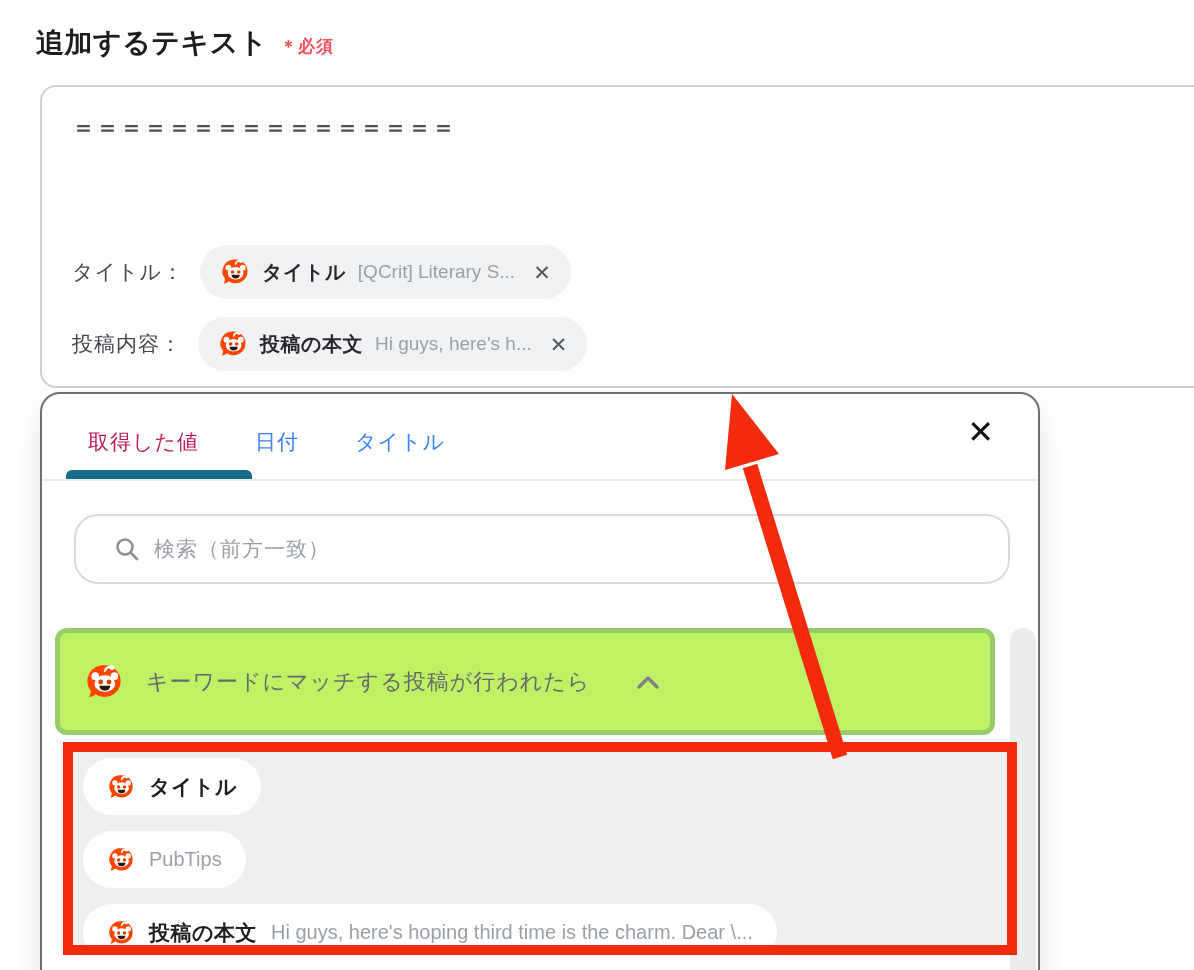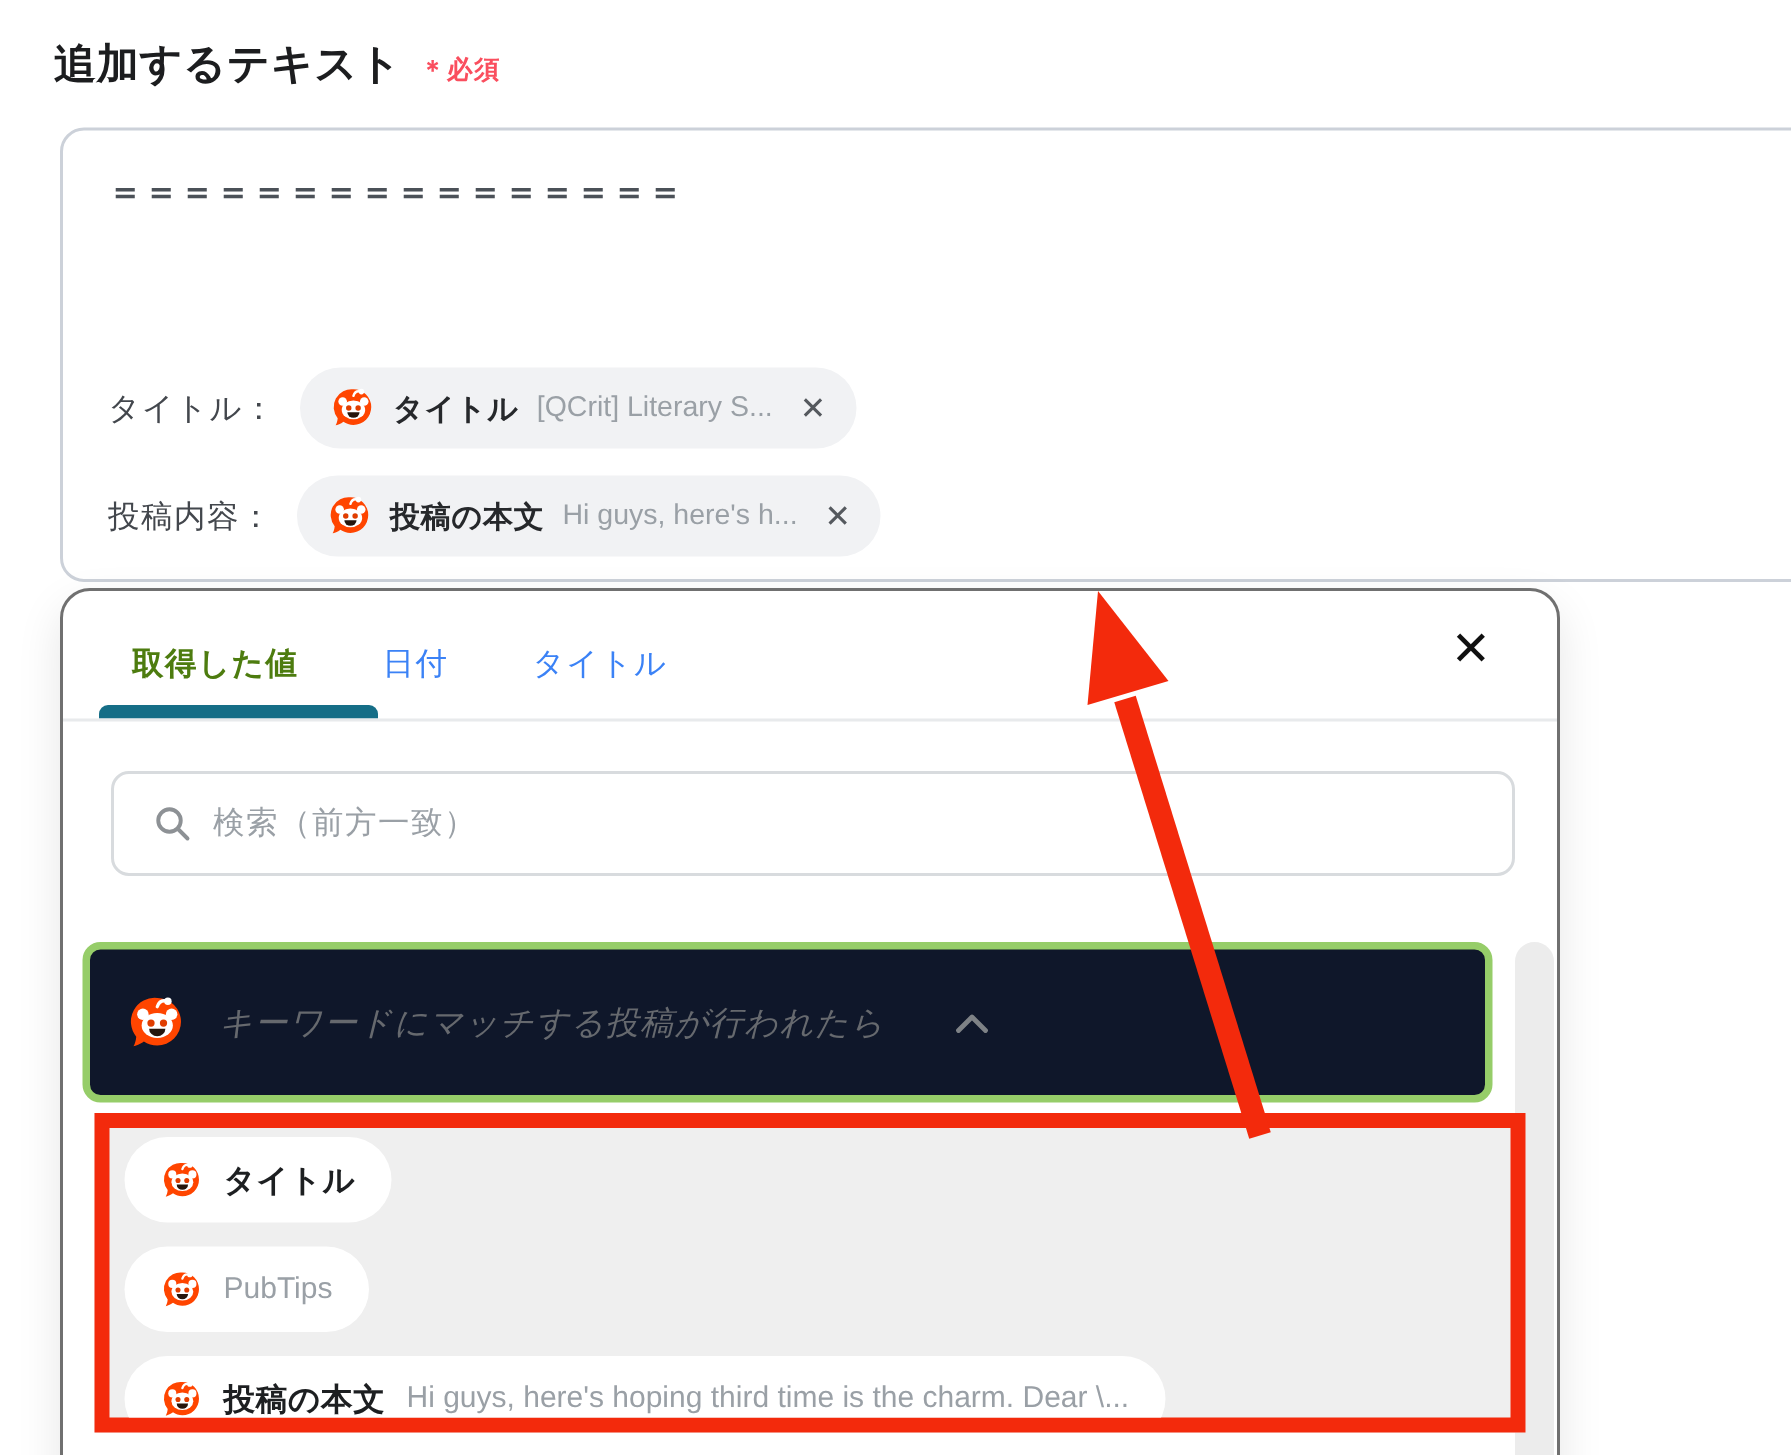--- a/index.html
+++ b/index.html
@@ -26,40 +26,40 @@
     border-radius:28px;height:54px;padding:0 20px;white-space:nowrap;}
   .token-name{font-size:20px;font-weight:700;color:#26282b;letter-spacing:.5px;}
   .token-preview{font-size:19px;color:var(--grey-text);}
   .token-close{font-size:21px;color:#55595e;margin-left:6px;cursor:pointer;line-height:1;}
 
   
   .popup{position:absolute;left:40px;top:392px;width:1000px;height:620px;background:#fff;
     border:2px solid #707070;border-radius:20px;box-shadow:0 12px 30px rgba(0,0,0,.10);}
   .tabs{display:flex;gap:56px;padding:34px 0 0 46px;}
   .tab{font-size:21px;color:#3b82f6;font-weight:400;letter-spacing:1px;cursor:pointer;}
-  .tab.active{color:#4d7c0f;font-weight:700;}
+  .tab.active{color:#be185d;font-weight:400;}
   .popup-close{position:absolute;top:22px;right:44px;font-size:32px;color:#101010;
     cursor:pointer;line-height:1;}
   .tab-underline{position:absolute;left:24px;top:76px;width:186px;height:9px;
     background:var(--teal);border-radius:6px 6px 0 0;}
   .tabs-divider{position:absolute;left:0;right:0;top:85px;border-top:2px solid #e8eaec;}
 
   .search-box{position:absolute;left:32px;top:120px;width:936px;height:70px;
-    border:2px solid #d8dbde;border-radius:12px;display:flex;align-items:center;
-    gap:14px;padding-left:26px;background:#fff;}
+    border:2px solid #d8dbde;border-radius:24px;display:flex;align-items:center;
+    gap:14px;padding-left:38px;background:#fff;}
   .search-box input{flex:1;border:none;outline:none;font-size:21px;color:#333;
     background:transparent;font-family:inherit;}
   .search-box input::placeholder{color:#9aa0a6;letter-spacing:1px;}
 
   .scroll-track{position:absolute;top:234px;right:2px;width:26px;height:386px;
     background:#ececec;border-radius:13px 13px 0 0;}
 
   .trigger-box{position:absolute;left:13px;top:234px;width:940px;height:107px;
-    border:5px solid var(--green);border-radius:12px;background:#0f172a;
-    display:flex;align-items:center;gap:22px;padding:0 24px;cursor:pointer;font-style:italic;}
+    border:5px solid var(--green);border-radius:12px;background:#bef264;
+    display:flex;align-items:center;gap:22px;padding:0 24px;cursor:pointer;}
   .trigger-label{font-size:22px;color:var(--mid-grey);font-weight:500;letter-spacing:1px;}
   .chevron{margin-left:24px;display:flex;align-items:center;}
 
   .red-box{position:absolute;left:21px;top:348px;width:954px;height:213px;
     border:10px solid var(--red);background:#efefef;z-index:5;}
   .red-inner{width:100%;height:100%;padding:6px 10px;display:flex;flex-direction:column;
     gap:16px;overflow:hidden;}
   .list-item{display:inline-flex;align-items:center;gap:14px;background:#fff;
     border-radius:29px;min-height:57px;padding:0 24px;white-space:nowrap;cursor:pointer;
     align-self:flex-start;max-width:100%;overflow:hidden;}

